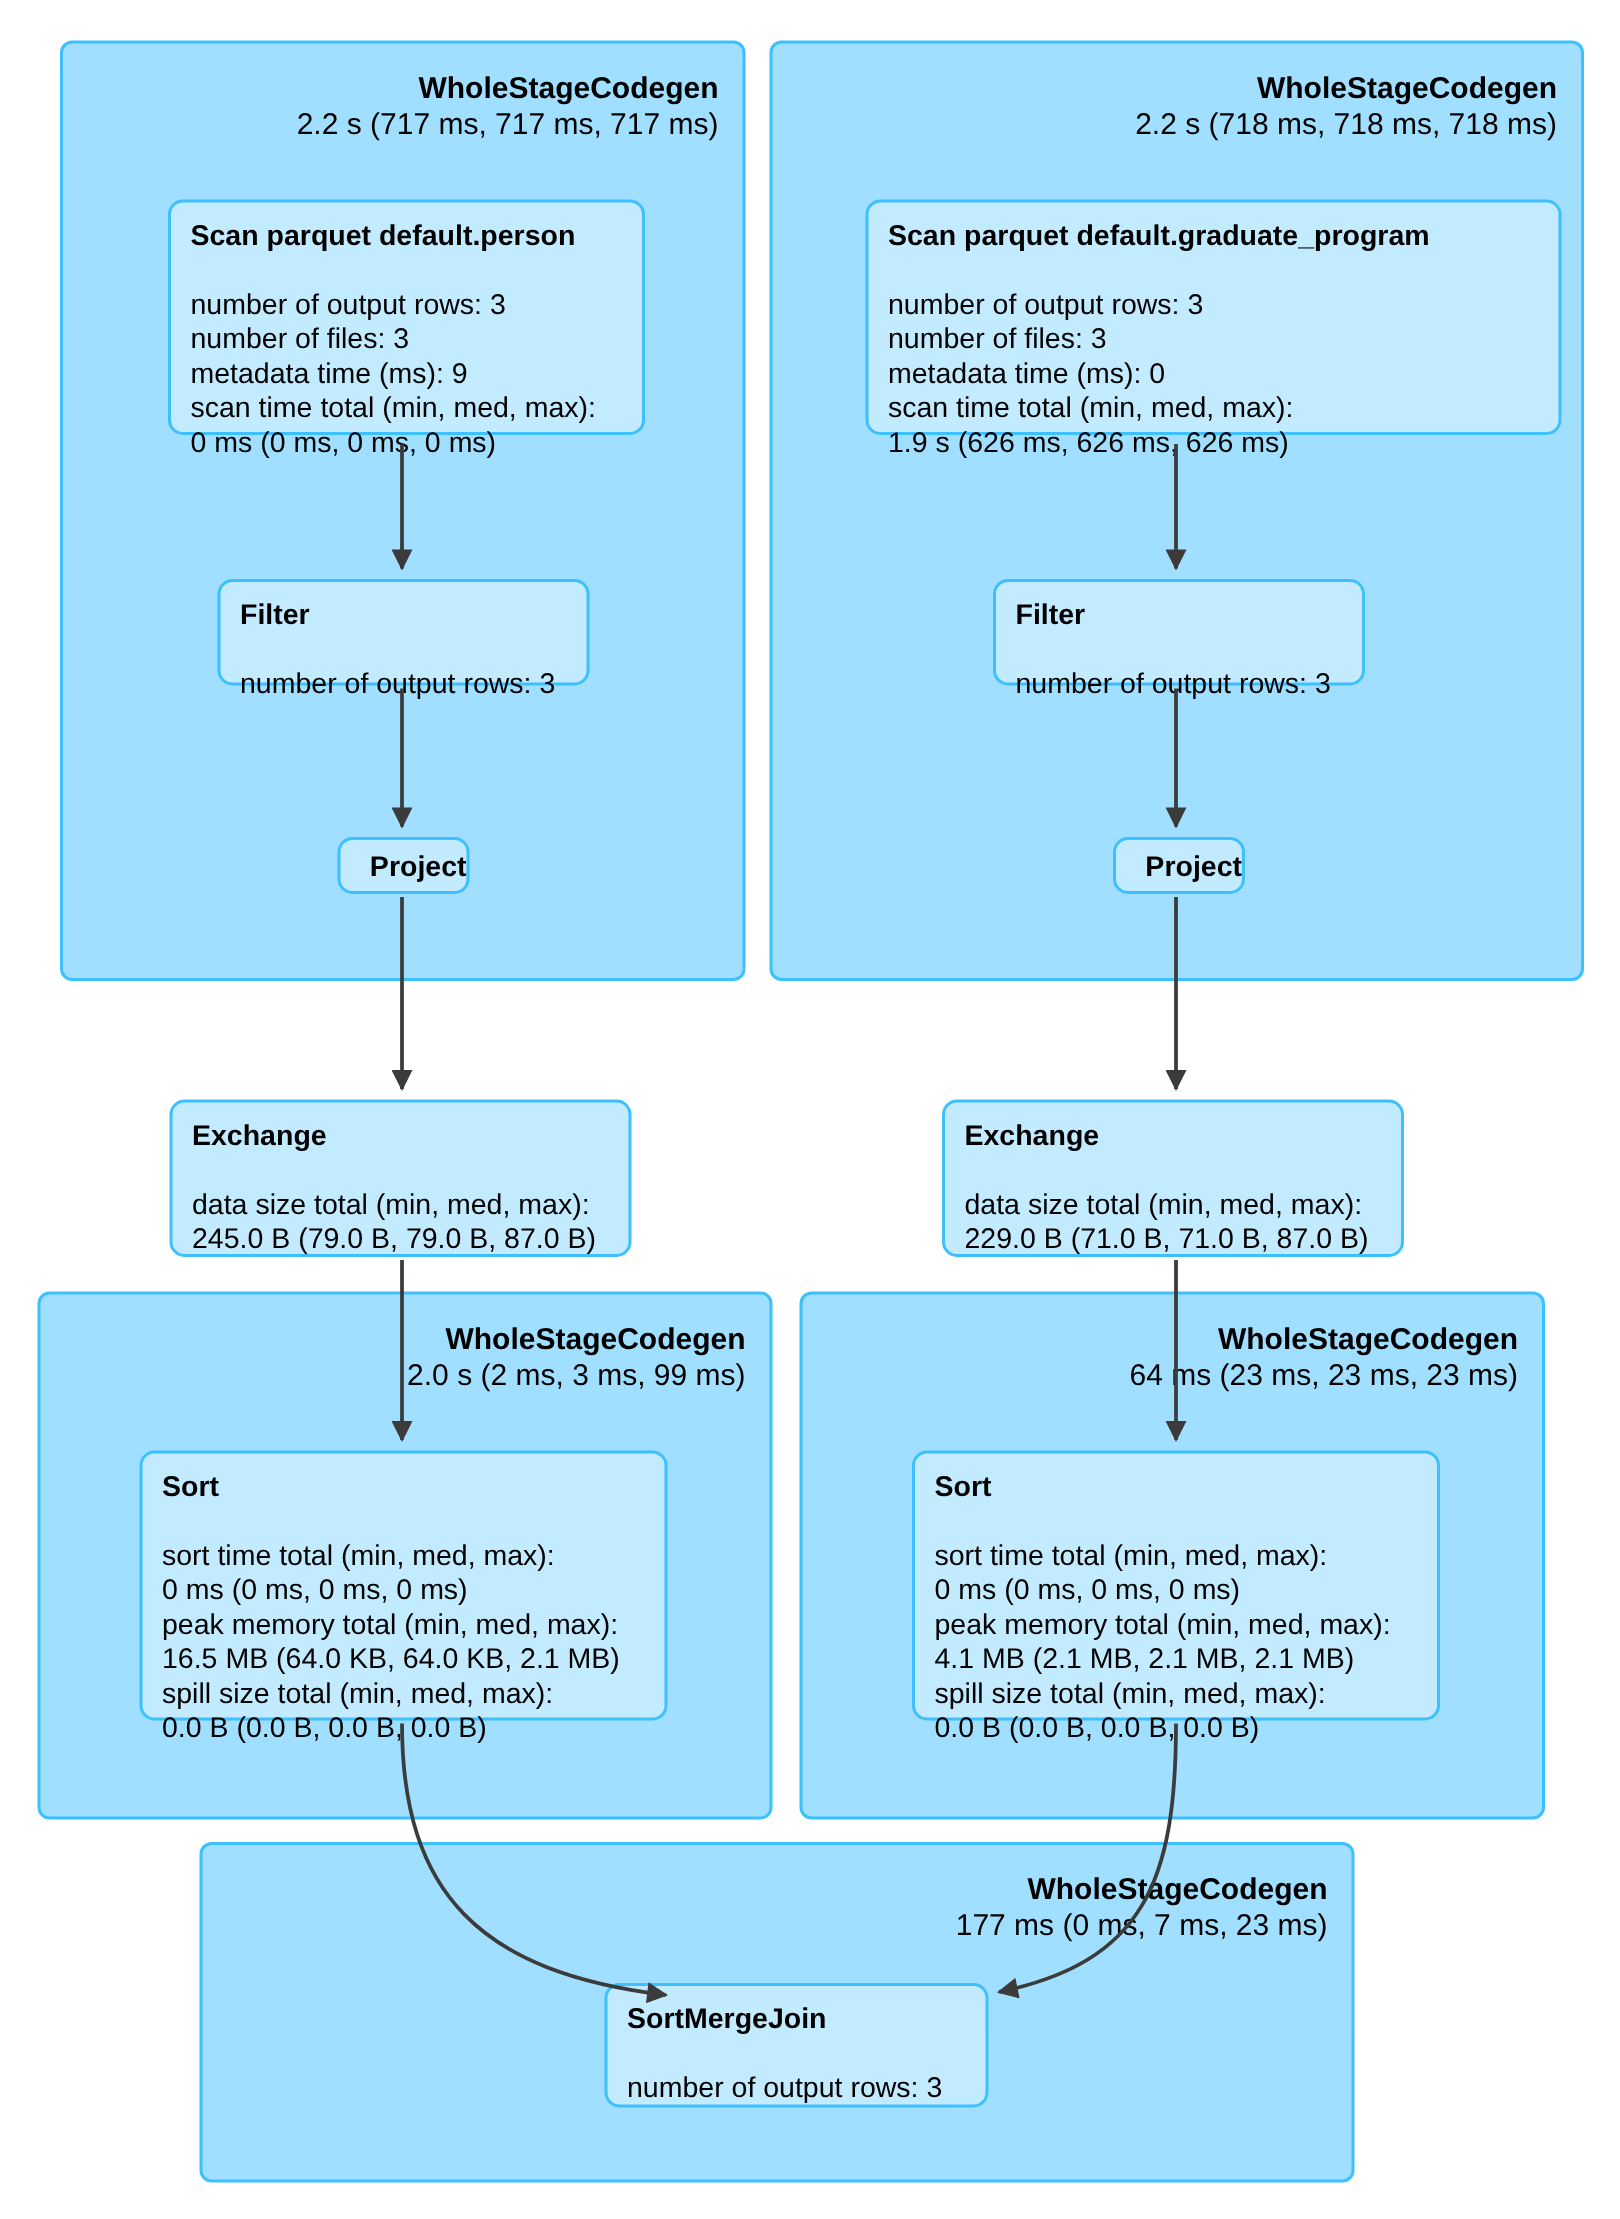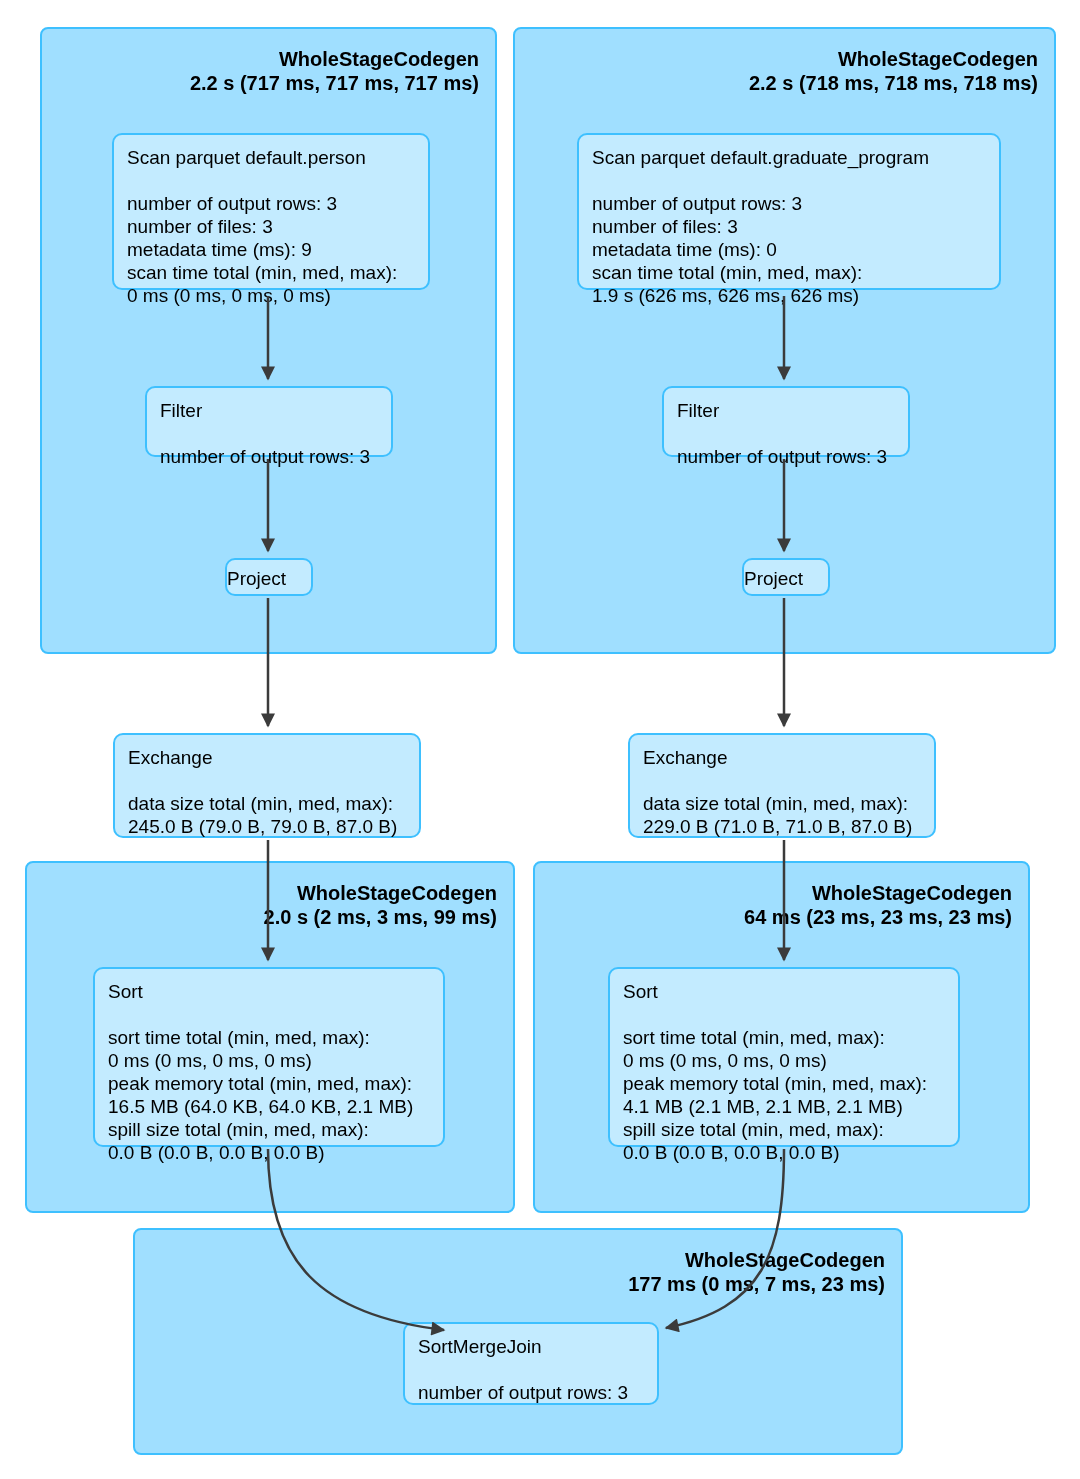--- a/index.html
+++ b/index.html
@@ -30,34 +30,34 @@
   .cluster-header {
     position: absolute;
     top: 18px;
     right: 16px;
     text-align: right;
     font-size: 20px;
     line-height: 24px;
     white-space: nowrap;
   }
   .cluster-title { font-weight: bold; }
-  .cluster-timing { font-weight: bold; }
+  .cluster-timing { font-weight: normal; }
   .node {
     position: absolute;
     background: var(--node_fill);
     border: 2px solid var(--node_stroke);
     border-radius: 10px;
     padding: 11px 13px;
     font-size: 19px;
     line-height: 23px;
     white-space: nowrap;
   }
-  .node-title { font-weight: normal; }
+  .node-title { font-weight: bold; }
   .node-metrics { margin-top: 23px; }
-  .node.compact { text-align: left; padding: 7px 0; }
+  .node.compact { text-align: right; padding: 7px 0; }
   #edges {
     position: absolute;
     left: 0; top: 0;
     width: 1080px; height: 1479px;
     pointer-events: none;
     z-index: 5;
   }
   #edges path.edge {
     stroke: var(--edge_color);
     stroke-width: 2.5px;
@@ -109,21 +109,21 @@
     <div class="node-title">Scan parquet default.person</div>
     <div class="node-metrics">
       <div class="metric-line">number of output rows: 3</div>
       <div class="metric-line">number of files: 3</div>
       <div class="metric-line">metadata time (ms): 9</div>
       <div class="metric-line">scan time total (min, med, max):</div>
       <div class="metric-line">0 ms (0 ms, 0 ms, 0 ms)</div>
     </div>
   </div>
 
-  <div class="node" style="left:577px; top:133px; width:424px; height:157px;">
+  <div class="node" style="left:577px; top:133px; width:464px; height:157px;">
     <div class="node-title">Scan parquet default.graduate_program</div>
     <div class="node-metrics">
       <div class="metric-line">number of output rows: 3</div>
       <div class="metric-line">number of files: 3</div>
       <div class="metric-line">metadata time (ms): 0</div>
       <div class="metric-line">scan time total (min, med, max):</div>
       <div class="metric-line">1.9 s (626 ms, 626 ms, 626 ms)</div>
     </div>
   </div>
 

